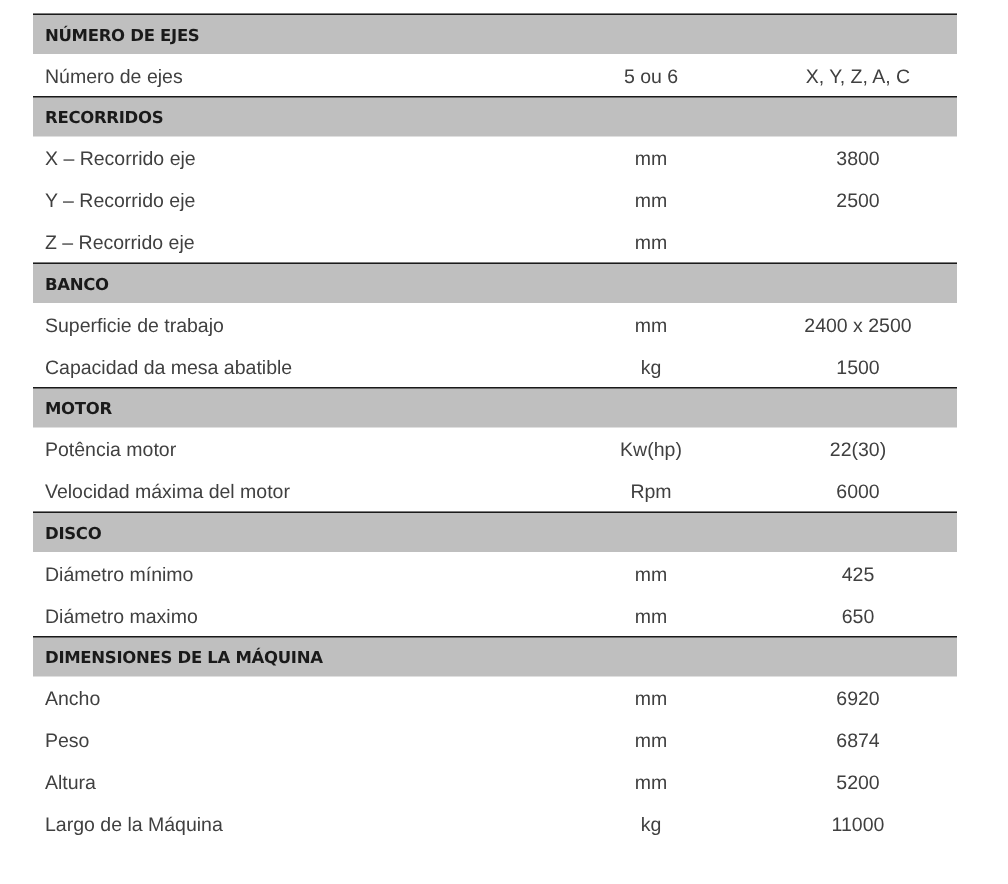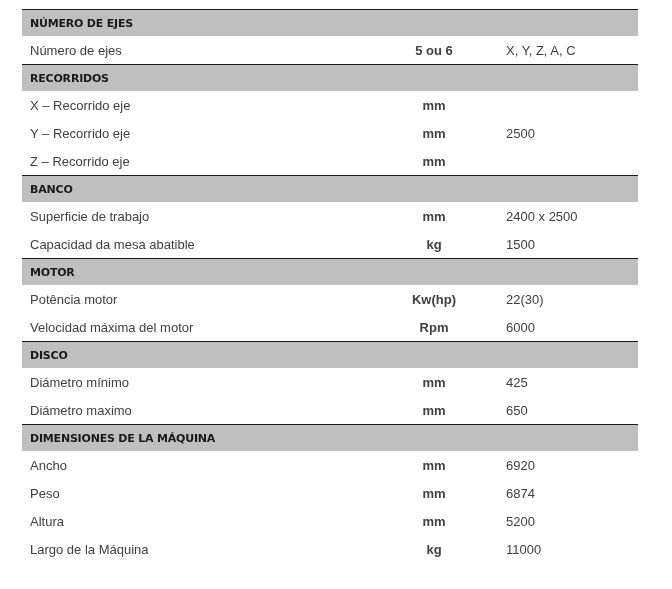--- a/index.html
+++ b/index.html
@@ -5,22 +5,22 @@
   html, body { margin:0; padding:0; background:#ffffff; }
   body { width:672px; height:589px; position:relative; overflow:hidden;
          font-family:"Liberation Sans", sans-serif; color:#3a3a3a; }
   .table { position:absolute; left:22px; top:9px; width:616px; }
   .section-header { height:27px; background:#bfbfbf; border-top:1.5px solid #1a1a1a;
          box-sizing:border-box; display:flex; align-items:center; padding-left:8px;
          font-family:"DejaVu Sans", sans-serif; font-weight:bold; font-size:11px;
          color:#1a1a1a; letter-spacing:-0.2px; }
   .row { height:28px; display:flex; align-items:center; font-size:13px; color:#404040; }
   .row .label { width:340px; padding-left:8px; box-sizing:border-box; }
-  .row .unit { width:144px; text-align:center; margin-left:0px;font-weight:bold; }
-  .row .value { width:132px; text-align:left; }
+  .row .unit { width:144px; text-align:center; margin-left:0px; }
+  .row .value { width:132px; text-align:center; }
   .section { }
 </style>
 </head>
 <body>
 
 <div class="table">
 
   <div class="section">
     <div class="section-header">NÚMERO DE EJES</div>
     <div class="row">
@@ -28,20 +28,21 @@
       <span class="unit">5 ou 6</span>
       <span class="value">X, Y, Z, A, C</span>
     </div>
   </div>
 
   <div class="section">
     <div class="section-header">RECORRIDOS</div>
     <div class="row">
       <span class="label">X – Recorrido eje</span>
       <span class="unit">mm</span>
+      <span class="value">3800</span>
     </div>
     <div class="row">
       <span class="label">Y – Recorrido eje</span>
       <span class="unit">mm</span>
       <span class="value">2500</span>
     </div>
     <div class="row">
       <span class="label">Z – Recorrido eje</span>
       <span class="unit">mm</span>
     </div>

